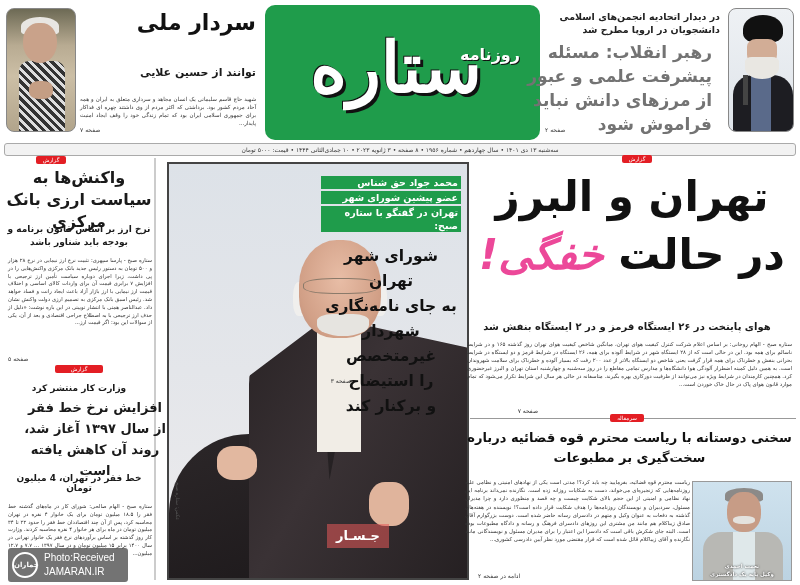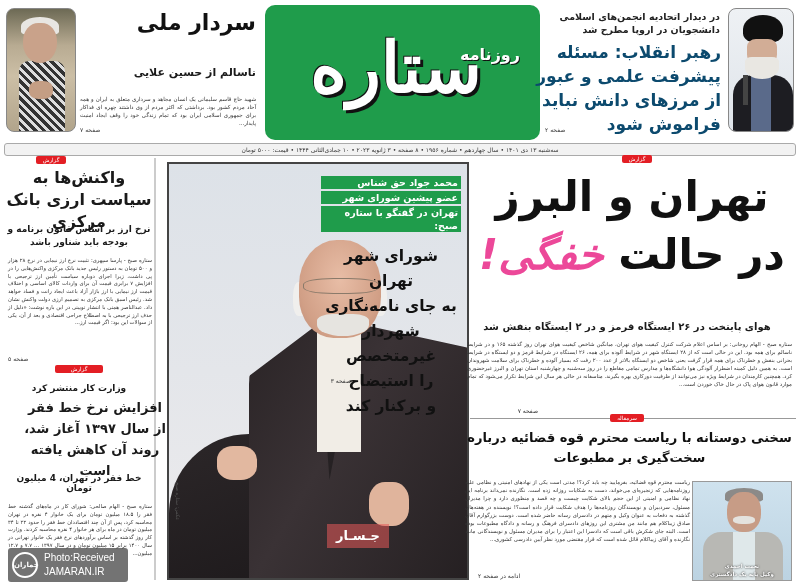--- a/index.html
+++ b/index.html
@@ -25,21 +25,21 @@
 
   
   .tr-photo { right: 6px; top: 8px; width: 66px; height: 124px; border-radius: 8px; background: linear-gradient(180deg,#eef1f4 0%,#dfe4ea 100%); overflow: hidden; border: 1px solid #888; }
   .tr-photo .turban { position: absolute; left: 14px; top: 6px; width: 40px; height: 28px; background: #111; border-radius: 50% 50% 35% 35%; }
   .tr-photo .face { position: absolute; left: 18px; top: 30px; width: 30px; height: 26px; background: #d2ad96; border-radius: 30% 30% 40% 40%; }
   .tr-photo .beard { position: absolute; left: 16px; top: 48px; width: 34px; height: 22px; background: #e9e7e2; border-radius: 20% 20% 50% 50%; }
   .tr-photo .robe { position: absolute; left: 4px; top: 66px; width: 60px; height: 60px; background: #1d1d22; border-radius: 20px 20px 0 0; }
   .tr-photo .inner { position: absolute; left: 22px; top: 66px; width: 20px; height: 60px; background: #5a6a8a; }
   .tr-photo .mic { position: absolute; left: 14px; top: 66px; width: 5px; height: 30px; background: #444; }
   .tr-kicker { right: 80px; top: 10px; width: 185px; font-size: 9.5px; font-weight: bold; line-height: 13px; text-align: right; color: #222; }
-  .tr-title { right: 79px; top: 40px; width: 195px; font-size: 17px; font-weight: bold; line-height: 24px; text-align: right; color: #0c4a6e; }
+  .tr-title { right: 88px; top: 40px; width: 195px; font-size: 17px; font-weight: bold; line-height: 24px; text-align: right; color: #737373; }
   .tr-page { right: 80px; top: 126px; width: 60px; font-size: 6px; color: #333; text-align: left; left: auto; }
 
   
   .datebar { left: 4px; top: 143px; width: 792px; height: 13px; border: 1px solid #aaa; border-radius: 3px; background: #f2f2f2; font-size: 6px; line-height: 11px; text-align: center; color: #333; }
 
   
   .tag { background: #e31e24; color: #fff; font-size: 5.5px; text-align: center; height: 8px; line-height: 8px; border-radius: 2px; }
   .col-left-border { left: 154px; top: 158px; width: 2px; height: 422px; background: #ccc; }
   .lc-title1 { left: 6px; top: 167px; width: 146px; font-size: 16px; font-weight: bold; line-height: 22px; text-align: center; }
   .lc-sub1 { left: 6px; top: 223px; width: 146px; font-size: 9px; font-weight: bold; line-height: 13px; text-align: center; }
@@ -107,21 +107,21 @@
 
 <div class="abs tl-photo">
   <div class="scarf"></div>
   <div class="hair"></div>
   <div class="face"></div>
   <div class="hand"></div>
 </div>
 <div class="abs tl-title">
   <div>سردار ملی</div>
 </div>
-<div class="abs tl-sub">ناسالم از حسین علایی</div>
+<div class="abs tl-sub">توانند از حسین علایی</div>
 <div class="abs tl-body">شهید حاج قاسم سلیمانی یک انسان مجاهد و سرداری متعلق به ایران و همه آحاد مردم کشور بود. برداشتی که اکثر مردم از وی داشتند چهره ای فداکار برای جمهوری اسلامی ایران بود که تمام زندگی خود را وقف ایجاد امنیت پایدار...</div>
 <div class="abs tl-page">صفحه ۷</div>
 
 <div class="abs tr-photo">
   <div class="robe"></div>
   <div class="inner"></div>
   <div class="turban"></div>
   <div class="face"></div>
   <div class="beard"></div>
   <div class="mic"></div>

